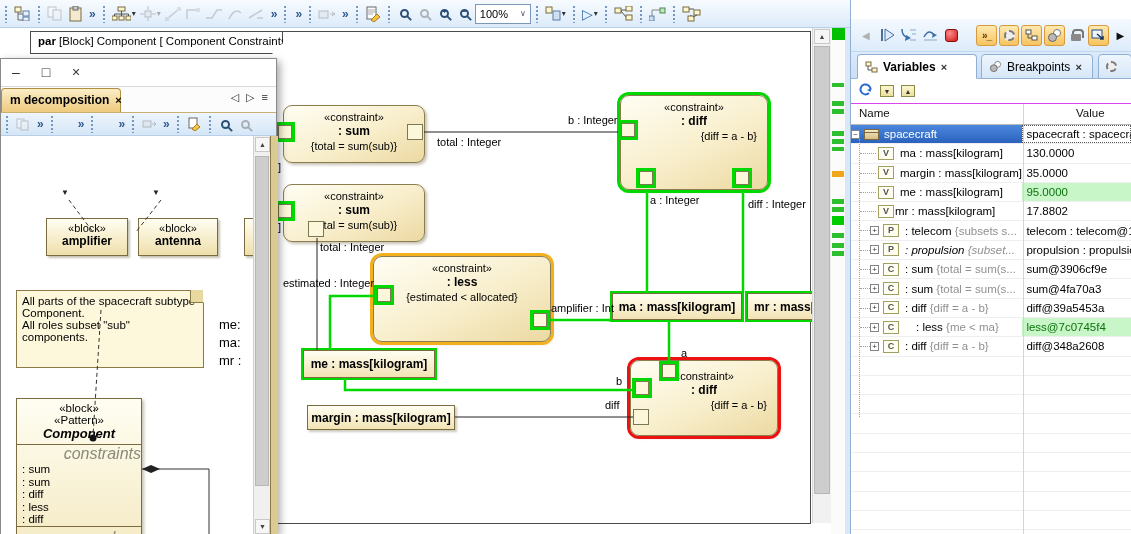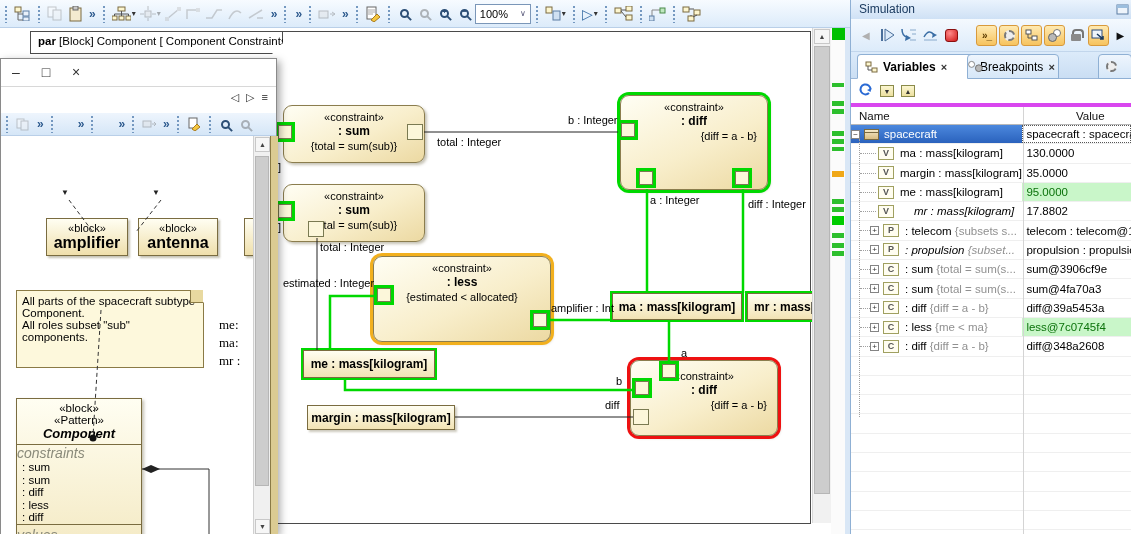--- a/index.html
+++ b/index.html
@@ -75,31 +75,31 @@
     background:linear-gradient(#fbeec6,#eECA7E); border:1px solid #b09040; border-bottom:none;
     border-radius:4px 4px 0 0; font-weight:bold; font-size:12px; padding:4px 4px 0 8px; white-space:nowrap; }
   .ftab .x { font-weight:bold; margin-left:6px; font-size:11px; }
   .fwin-nav { position:absolute; right:8px; top:32px; font-size:11px; color:#222; display:flex; gap:7px; }
   .fwin-toolbar { position:absolute; left:0; top:54px; width:100%; height:23px;
     background:linear-gradient(#eef5fd,#d5e6f7); border-bottom:1px solid #b9cfe8;
     display:flex; align-items:center; }
   .fwin-content { position:absolute; left:0; top:77px; width:100%; height:399px; background:#fff; overflow:hidden; }
   .bdd-block { position:absolute; background:linear-gradient(#fffef2,#efdfab); border:1px solid #7a6c40;
     box-shadow:2px 2px 2px rgba(90,80,40,.35); text-align:center; font-size:11px; padding-top:3px; }
-  .bdd-block .nm { font-weight:bold; font-size:16px; }
+  .bdd-block .nm { font-weight:bold; font-size:12px; }
   .note { position:absolute; background:#fdf8dc; border:1px solid #8a7a45; font-size:11.5px;
     padding:4px 5px; box-shadow:2px 2px 2px rgba(90,80,40,.3);
     clip-path:polygon(0 0,calc(100% - 13px) 0,100% 13px,100% 100%,0 100%); }
   .note-fold { position:absolute; width:13px; height:13px; background:#e8d9a0; border-left:1px solid #8a7a45;
     border-bottom:1px solid #8a7a45; }
   .comp { position:absolute; background:linear-gradient(#fffef2,#f0e2b2); border:1px solid #7a6c40;
     box-shadow:2px 2px 3px rgba(90,80,40,.35); font-size:11.5px; }
   .comp .hdr { text-align:center; padding-top:3px; border-bottom:1px solid #7a6c40; padding-bottom:3px; }
   .comp .hdr .nm { font-weight:bold; font-size:13px;font-style:italic; }
-  .comp .cpt-label { text-align:left; font-style:italic; color:#8a8a7a; font-size:14px; }
+  .comp .cpt-label { text-align:right; font-style:italic; color:#8a8a7a; font-size:16px; }
   .comp .itm { padding-left:5px; line-height:12.5px; white-space:nowrap; }
   .comp .sect2 { border-top:1px solid #7a6c40; }
   .fwin-scroll { position:absolute; left:252px; top:77px; width:17px; height:399px; background:#f0f0f0;
     border-left:1px solid #d0d0d0; }
   .fwin-edge { position:absolute; left:269px; top:77px; width:8px; height:399px; background:#dbcb92;
     border-left:1px solid #8a7a45; }
 
   
   .sim { left:850px; top:0; width:281px; height:534px; background:#fff; border-left:1px solid #8fb0d4; z-index:30; }
   .sim-title { position:absolute; left:0; top:0; width:100%; height:19px;
@@ -127,21 +127,21 @@
   .stab { position:absolute; bottom:-1px; height:25px; border:1px solid #8fb0d4; border-radius:4px 4px 0 0;
     display:flex; align-items:center; padding:0 7px; gap:5px; font-size:12px;
     background:linear-gradient(#eef5fd,#d6e7f8); }
   .stab.active { background:#fff; border-bottom:1px solid #fff; font-weight:bold; }
   .stab .x { font-size:11px; font-weight:bold; color:#333; }
   .sim-mini { position:absolute; left:0; top:79px; width:100%; height:23px; background:#fff;
     display:flex; align-items:center; gap:7px; padding-left:7px; }
   .kbox { width:14px; height:12px; background:linear-gradient(#fbf6d0,#ece0a0); border:1px solid #8a8a4a;
     font-size:7px; text-align:center; line-height:11px; color:#333; }
   .sim-header { position:absolute; left:0; top:103px; width:100%; height:22px; background:#fff;
-    border-top:4px solid #d946ef; border-bottom:1px solid #b8b8b8; font-size:11.5px; color:#111; }
+    border-top:1px solid #d946ef; border-bottom:1px solid #b8b8b8; font-size:11.5px; color:#111; }
   .col-div { position:absolute; left:172px; top:0; bottom:0; width:1px; background:#d4d4d4; }
   .sim-rows { position:absolute; left:0; top:125px; width:100%; height:409px; background:#fff; overflow:hidden; }
   .vrow { position:relative; height:19.3px; border-bottom:1px solid #efefef; display:flex; font-size:11.5px; }
   .ncell { width:172px; display:flex; align-items:center; white-space:nowrap; overflow:hidden; position:relative; }
   .vcell { width:109px; display:flex; align-items:center; padding-left:4px; white-space:nowrap; overflow:hidden; }
   .ncell.sel { background:linear-gradient(#4c88dd,#2a62bd); color:#fff; }
   .vcell.focus { outline:1px dotted #555; outline-offset:-1px; }
   .vcell.green, .greenbg { background:#c9f6c9; color:#0b720b; }
   .expander { width:9px; height:9px; border:1px solid #848484; background:#fff; font-size:8px;
     line-height:7px; text-align:center; color:#333; flex:none; }
@@ -416,20 +416,23 @@
           <path d="M7 3 h5 M9 9 v1 M15 9 l-4 2" stroke="#555" fill="none"></path>
         </svg>
       </span>
   </div>
 
   <div class="abs fwin">
     <div class="fwin-title">
       <span class="wbtn">–</span>
       <span class="wbtn">□</span>
       <span class="wbtn">×</span>
+    </div>
+    <div class="fwin-tabs">
+      <div class="ftab"><span>m decomposition</span><span class="x">×</span></div>
     </div>
     <div class="fwin-nav">
       <span>◁</span>
       <span>▷</span>
       <span>≡</span>
     </div>
     <div class="fwin-toolbar">
       <span class="handle"></span>
       <span class="tbtn gray">
           <svg width="14" height="13">
@@ -490,21 +493,21 @@
         <div>«block»</div>
         <div class="nm">antenna</div>
       </div>
       <div class="bdd-block" style="left:243px; top:82px; width:30px; height:38px;"></div>
       <div class="note" style="left:15px; top:154px; width:188px; height:78px;" id="note">
           <div>All parts of the spacecraft subtype</div>
           <div>Component.</div>
           <div>All roles subset  "sub" components.</div>
         </div>
       <div class="note-fold" style="left:189px; top:154px;"></div>
-      <div class="abs" style="left:218px; top:180px; font-size:13px; line-height:18px;font-family:Liberation Serif, serif;" id="clip-vals">
+      <div class="abs" style="left:218px; top:180px; font-size:13px; line-height:18px;" id="clip-vals">
           <div>me:</div>
           <div>ma:</div>
           <div>mr :</div>
         </div>
       <div class="comp" style="left:15px; top:262px; width:126px; height:208px;">
         <div class="hdr">
           <div>«block»</div>
           <div>«Pattern»</div>
           <div class="nm">Component</div>
         </div>
@@ -525,26 +528,20 @@
     </div>
     <div class="fwin-scroll">
       <div class="arrowbox" style="width:15px;">▲</div>
       <div class="arrowbox" style="width:15px; top:auto; bottom:1px;">▼</div>
       <div class="v-thumb" style="width:14px; height:330px; top:20px;"></div>
     </div>
     <div class="fwin-edge"></div>
   </div>
 
   <div class="abs sim">
-    <div class="sim-title"><span>Simulation</span>
-      <svg width="13" height="11" style="position:absolute; right:2px; top:4px;">
-          <rect x="1" y="1" width="11" height="9" fill="#eef4fb" stroke="#5b7da3"></rect>
-          <rect x="1" y="1" width="11" height="3" fill="#9cbede"></rect>
-        </svg>
-    </div>
     <div class="sim-toolbar">
       <span class="sbtn" style="color:#b0b0b0; font-size:10px;">◀</span>
       <span class="sbtn">
           <svg width="16" height="14">
             <path d="M3 1 v12" stroke="#4a6f9b" stroke-width="2"></path>
             <path d="M6 1 l9 6 -9 6 z" fill="#dcebfa" stroke="#4a6f9b"></path>
           </svg>
         </span>
       <span class="sbtn">
           <svg width="17" height="14">
@@ -594,21 +591,21 @@
     <div class="sim-tabs">
       <div class="stab active" style="left:6px; width:120px;">
         <svg width="13" height="12">
             <rect x="1" y="1" width="5" height="4" fill="#fdf6cf" stroke="#7a6a40"></rect>
             <rect x="7" y="7" width="5" height="4" fill="#fdf6cf" stroke="#7a6a40"></rect>
             <path d="M3 5 v4 h4" stroke="#555" fill="none"></path>
           </svg>
         <span>Variables</span>
         <span class="x">×</span>
       </div>
-      <div class="stab" style="left:116px; width:92px;">
+      <div class="stab" style="left:130px; width:112px;">
         <span class="bpt" style="transform:scale(.85);"></span>
         <span>Breakpoints</span>
         <span class="x">×</span>
       </div>
       <div class="stab" style="left:247px; width:34px;">
           <span class="gear"></span>
         </div>
     </div>
     <div class="sim-mini">
       <span><svg width="15" height="15">
@@ -655,21 +652,21 @@
             <span class="stub" style="left:9px; top:9px; width:16px;"></span>
       <span class="licon" style="margin-left:27px;">V</span>
       <span style="margin-left:6px;">me : mass[kilogram]</span>
           </div>
           <div class="vcell green">95.0000</div>
         </div>
         <div class="vrow">
           <div class="ncell">
             <span class="stub" style="left:9px; top:9px; width:16px;"></span>
       <span class="licon" style="margin-left:27px;">V</span>
-      <span style="margin-left:20px;font-style:italic;">mr : mass[kilogram]</span>
+      <span style="margin-left:1px;">mr : mass[kilogram]</span>
           </div>
           <div class="vcell">17.8802</div>
         </div>
         <div class="vrow">
           <div class="ncell">
             <span class="stub" style="left:9px; top:9px; width:10px;"></span>
       <span class="expander" style="margin-left:19px;">+</span>
       <span class="licon" style="margin-left:4px;">P</span>
       <span style="margin-left:6px;">: telecom <span class="brace">{subsets s...</span></span>
           </div>
@@ -709,21 +706,21 @@
       <span class="licon" style="margin-left:4px;">C</span>
       <span style="margin-left:6px;">: diff <span class="brace">{diff = a - b}</span></span>
           </div>
           <div class="vcell">diff@39a5453a</div>
         </div>
         <div class="vrow">
           <div class="ncell">
             <span class="stub" style="left:9px; top:9px; width:10px;"></span>
       <span class="expander" style="margin-left:19px;">+</span>
       <span class="licon" style="margin-left:4px;">C</span>
-      <span style="margin-left:6px;">: less <span class="brace">{me &lt; ma}</span></span>
+      <span style="margin-left:17px;">: less <span class="brace">{me &lt; ma}</span></span>
           </div>
           <div class="vcell green">less@7c0745f4</div>
         </div>
         <div class="vrow">
           <div class="ncell">
             <span class="stub" style="left:9px; top:9px; width:10px;"></span>
       <span class="expander" style="margin-left:19px;">+</span>
       <span class="licon" style="margin-left:4px;">C</span>
       <span style="margin-left:6px;">: diff <span class="brace">{diff = a - b}</span></span>
           </div>

